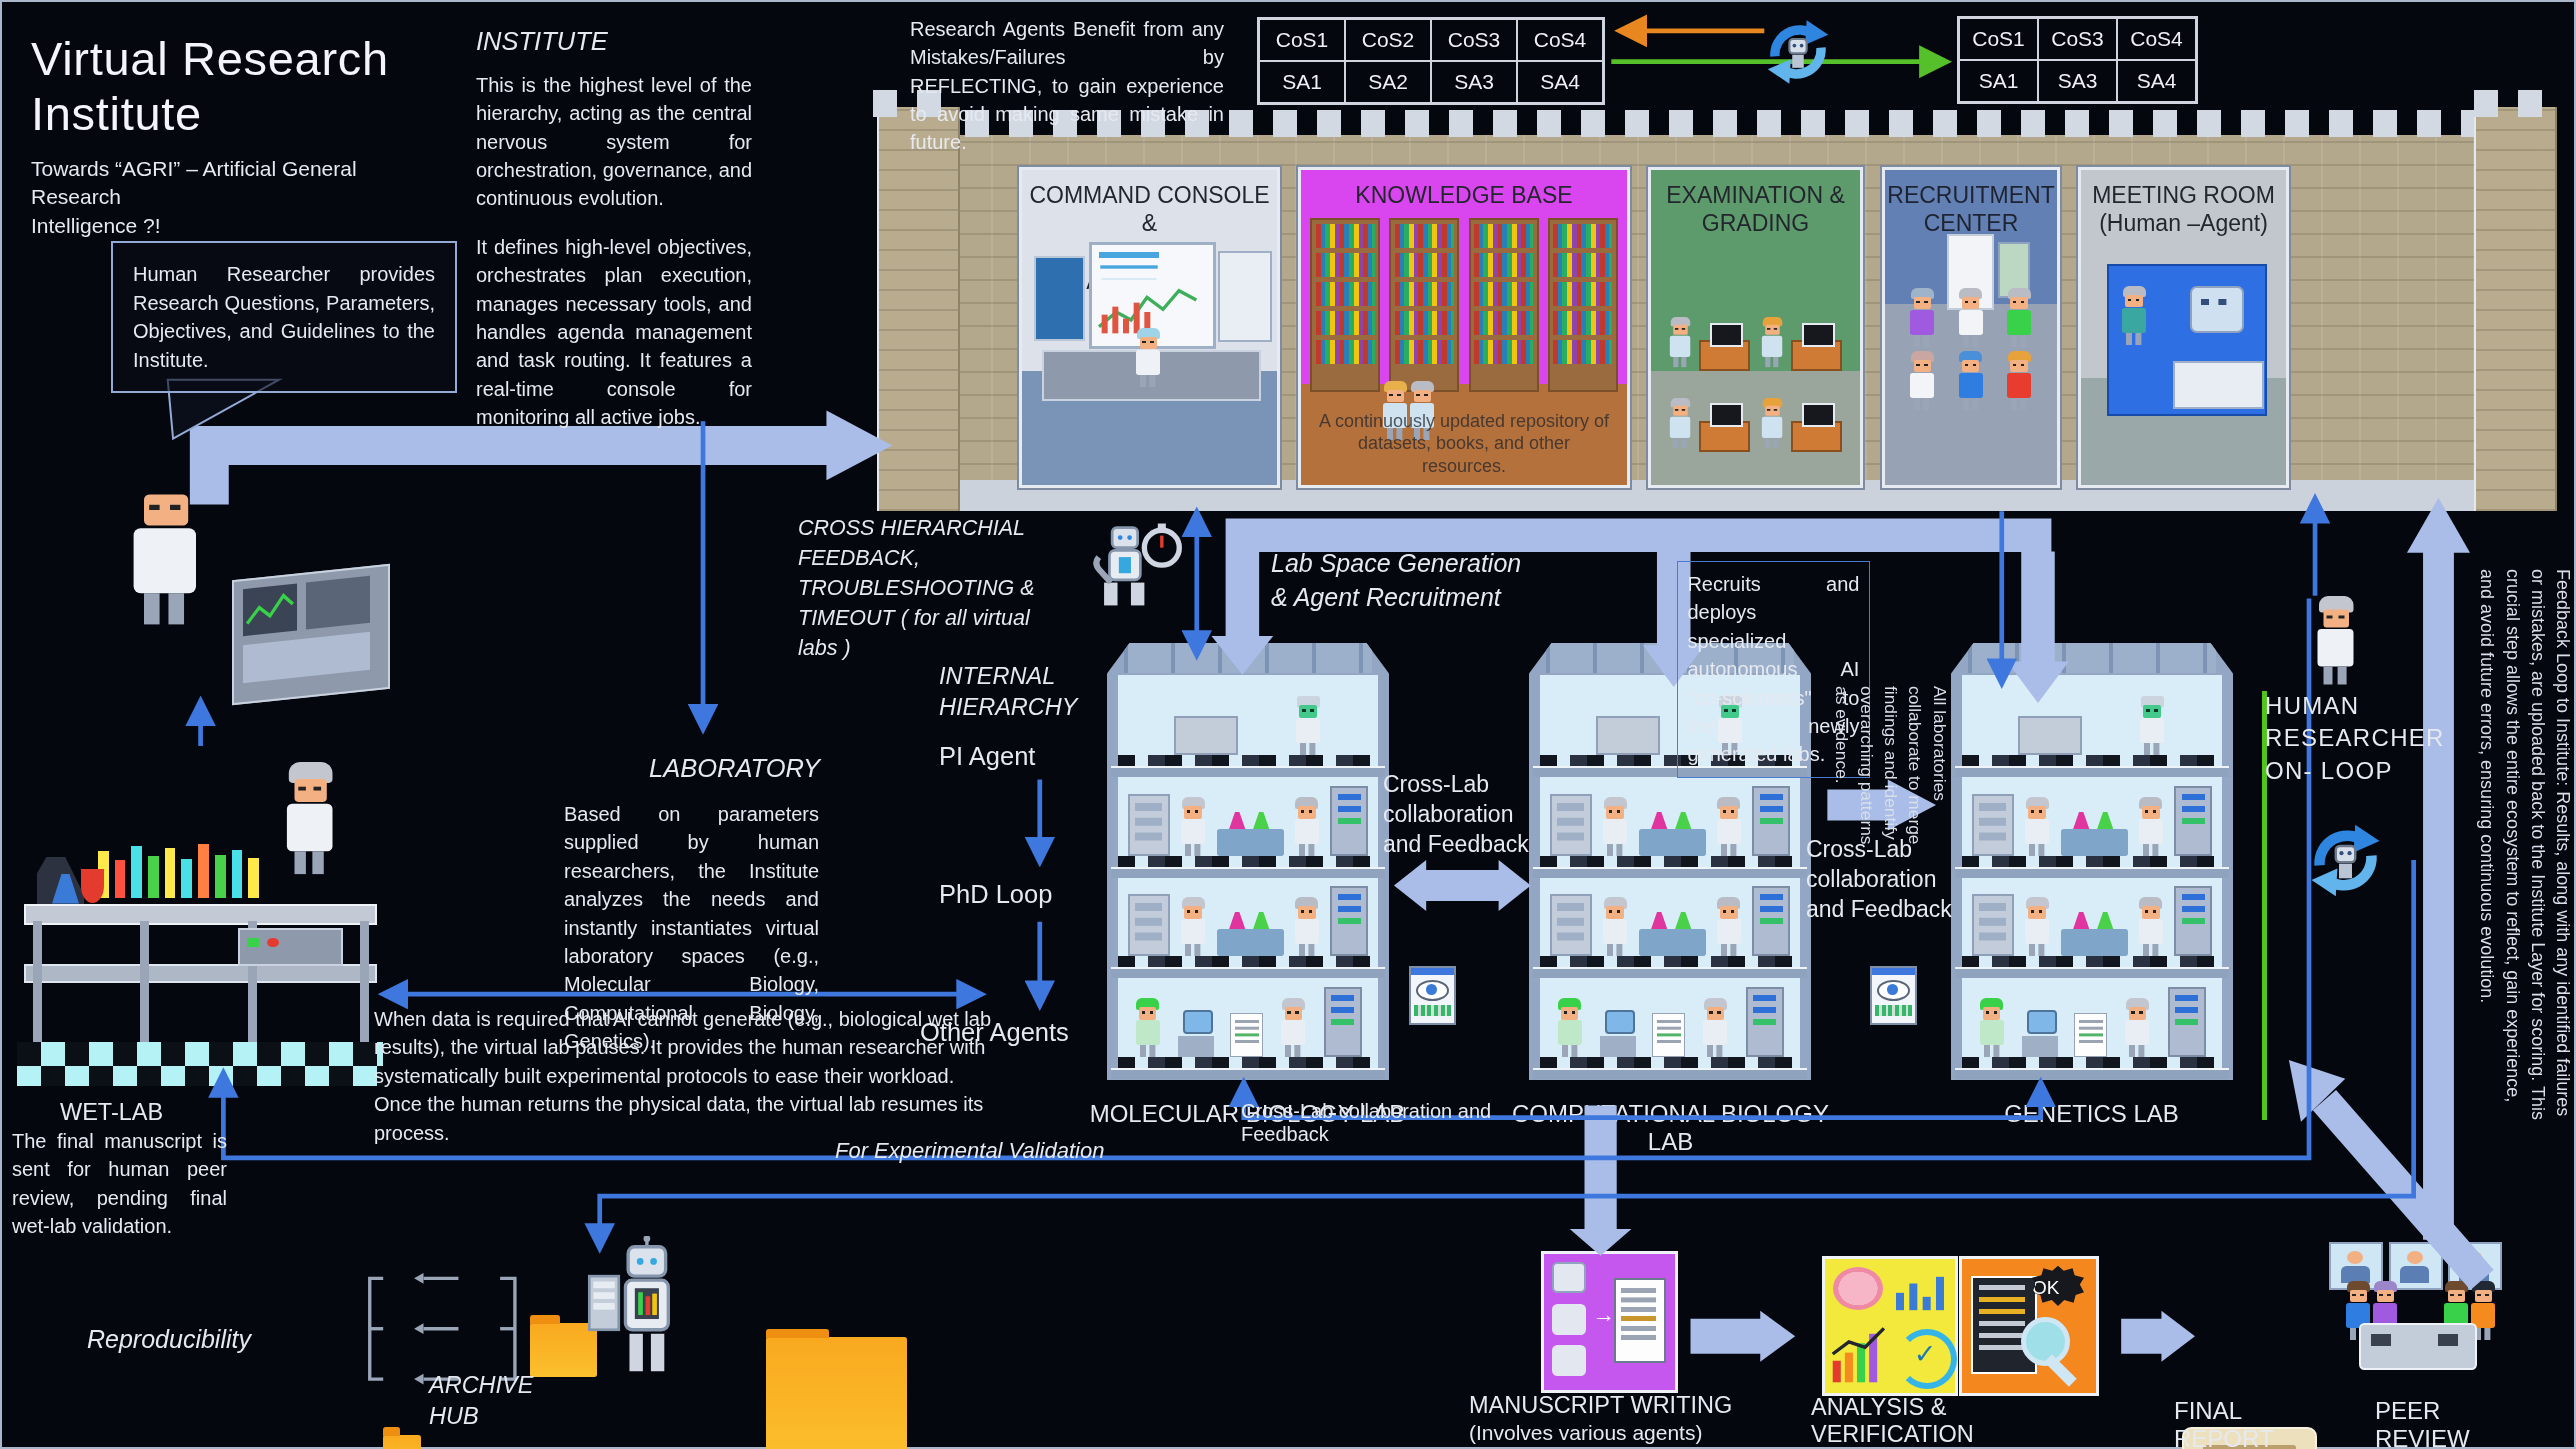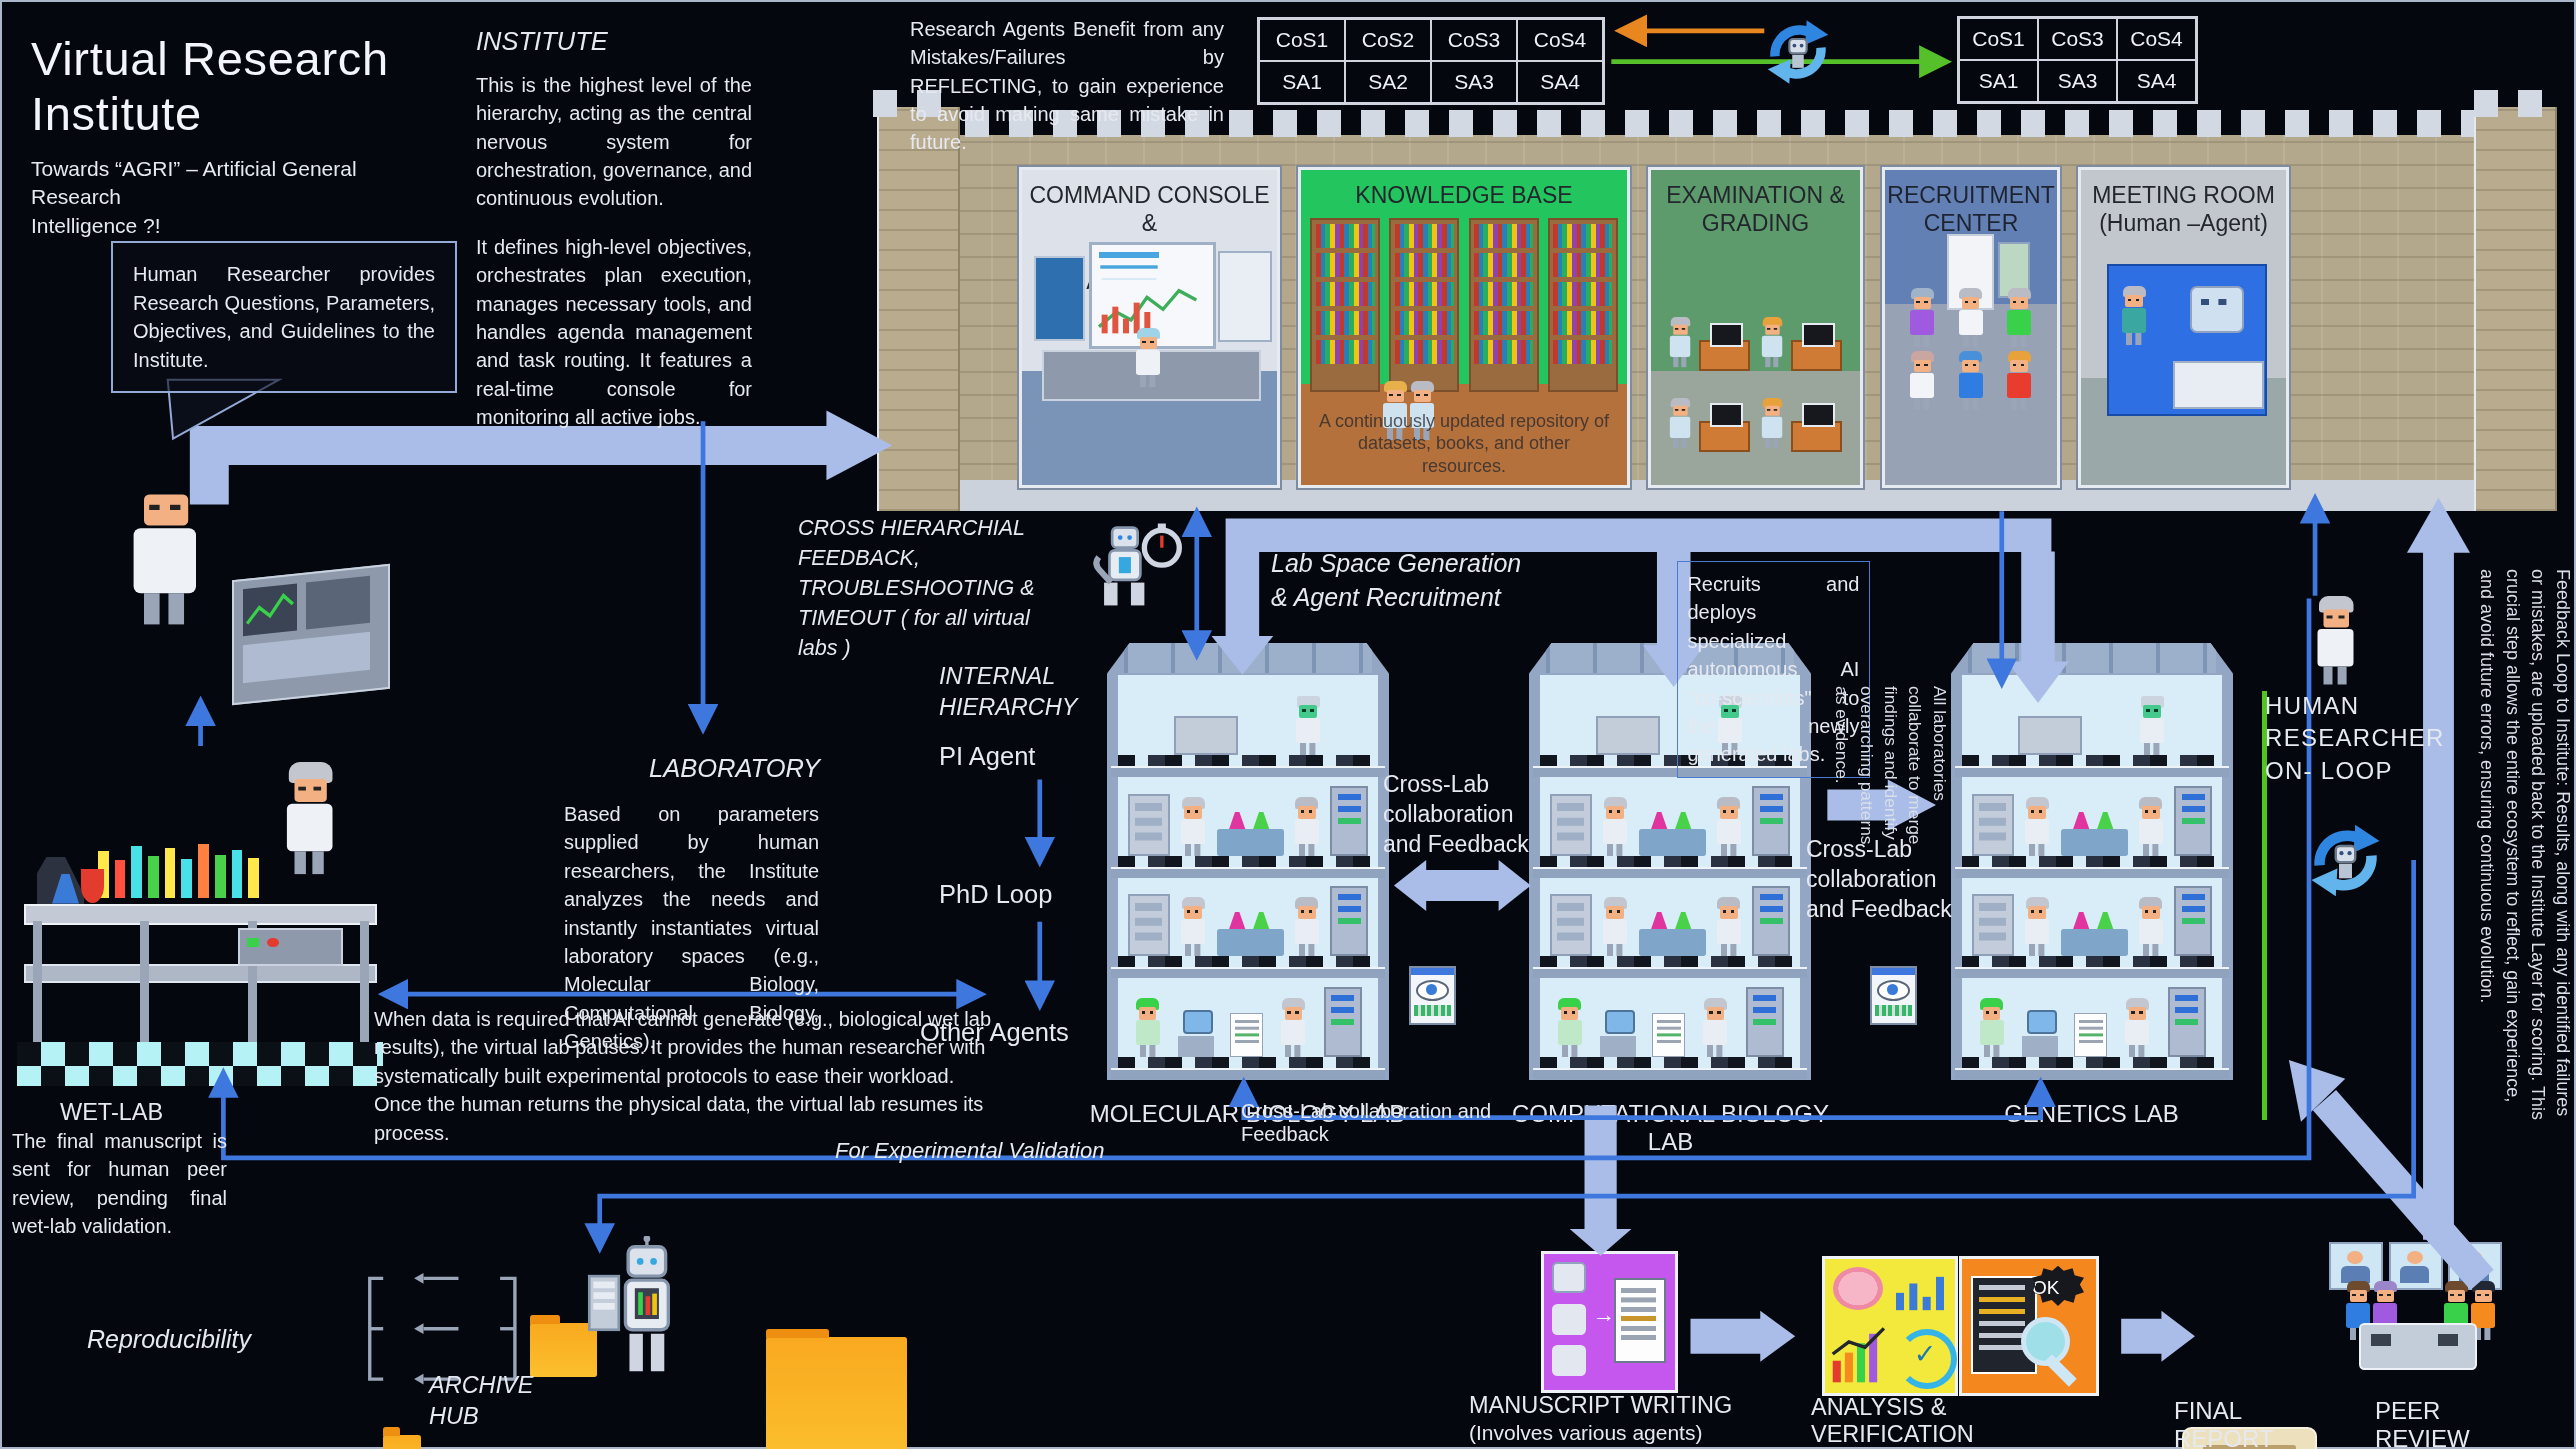--- a/index.html
+++ b/index.html
@@ -256,21 +256,21 @@
               <rect x="72" y="48" width="9" height="32"></rect>
             </g>
         </svg>
       </div>
       <div class="abs" style="left:12px;top:86px;width:47px;height:81px;background:#2e6fb0;border:2.7px solid #b9c6d8;"></div>
       <div class="abs" style="left:196px;top:81px;width:50px;height:87px;background:#e9eef4;border:2.7px solid #9fb0c6;"></div>
       <div class="abs" style="left:20px;top:180px;width:215px;height:47px;background:#8e99ab;border:2.7px solid #c9d2de;"></div>
       <div class="abs" style="left:113px;top:158px;"><span class="fig " style="--hair:#9fd3e8;--shirt:#eef2f6"><i class="f-hair"></i><i class="f-face"></i><i class="f-body"></i><i class="f-legs"></i></span></div>
     </div>
 
-    <div class="room" style="left:421px;width:326px;background:#22c55e;">
+    <div class="room" style="left:421px;width:326px;background:#d946ef;">
       <div class="room-label preline lbl-dark">KNOWLEDGE BASE</div>
       <div class="floorstrip" style="height:101px;background:#b5713c;"></div>
       <div id="shelves" class="abs" style="left:9.4px;top:48px;right:9.4px;height:174px;display:flex;justify-content:space-between;">
           <div style="width: 70px; height: 100%; background: rgb(154, 107, 63); border: 2.7px solid rgb(122, 79, 42); padding: 4px 3.4px; box-sizing: border-box;">
             <i style="display: block; height: 15%; margin-bottom: 8%; background: repeating-linear-gradient(90deg, rgb(192, 57, 43) 0px, rgb(192, 57, 43) 4.7px, rgb(41, 128, 185) 4.7px, rgb(41, 128, 185) 9.4px, rgb(39, 174, 96) 9.4px, rgb(39, 174, 96) 14px, rgb(241, 196, 15) 14px, rgb(241, 196, 15) 19px, rgb(142, 68, 173) 19px, rgb(142, 68, 173) 23.5px);"></i>
             <i style="display: block; height: 15%; margin-bottom: 8%; background: repeating-linear-gradient(90deg, rgb(192, 57, 43) 0px, rgb(192, 57, 43) 4.7px, rgb(41, 128, 185) 4.7px, rgb(41, 128, 185) 9.4px, rgb(39, 174, 96) 9.4px, rgb(39, 174, 96) 14px, rgb(241, 196, 15) 14px, rgb(241, 196, 15) 19px, rgb(142, 68, 173) 19px, rgb(142, 68, 173) 23.5px);"></i>
             <i style="display: block; height: 15%; margin-bottom: 8%; background: repeating-linear-gradient(90deg, rgb(192, 57, 43) 0px, rgb(192, 57, 43) 4.7px, rgb(41, 128, 185) 4.7px, rgb(41, 128, 185) 9.4px, rgb(39, 174, 96) 9.4px, rgb(39, 174, 96) 14px, rgb(241, 196, 15) 14px, rgb(241, 196, 15) 19px, rgb(142, 68, 173) 19px, rgb(142, 68, 173) 23.5px);"></i>
             <i style="display: block; height: 15%; margin-bottom: 8%; background: repeating-linear-gradient(90deg, rgb(192, 57, 43) 0px, rgb(192, 57, 43) 4.7px, rgb(41, 128, 185) 4.7px, rgb(41, 128, 185) 9.4px, rgb(39, 174, 96) 9.4px, rgb(39, 174, 96) 14px, rgb(241, 196, 15) 14px, rgb(241, 196, 15) 19px, rgb(142, 68, 173) 19px, rgb(142, 68, 173) 23.5px);"></i>
             <i style="display: block; height: 15%; margin-bottom: 8%; background: repeating-linear-gradient(90deg, rgb(192, 57, 43) 0px, rgb(192, 57, 43) 4.7px, rgb(41, 128, 185) 4.7px, rgb(41, 128, 185) 9.4px, rgb(39, 174, 96) 9.4px, rgb(39, 174, 96) 14px, rgb(241, 196, 15) 14px, rgb(241, 196, 15) 19px, rgb(142, 68, 173) 19px, rgb(142, 68, 173) 23.5px);"></i>
           </div>

